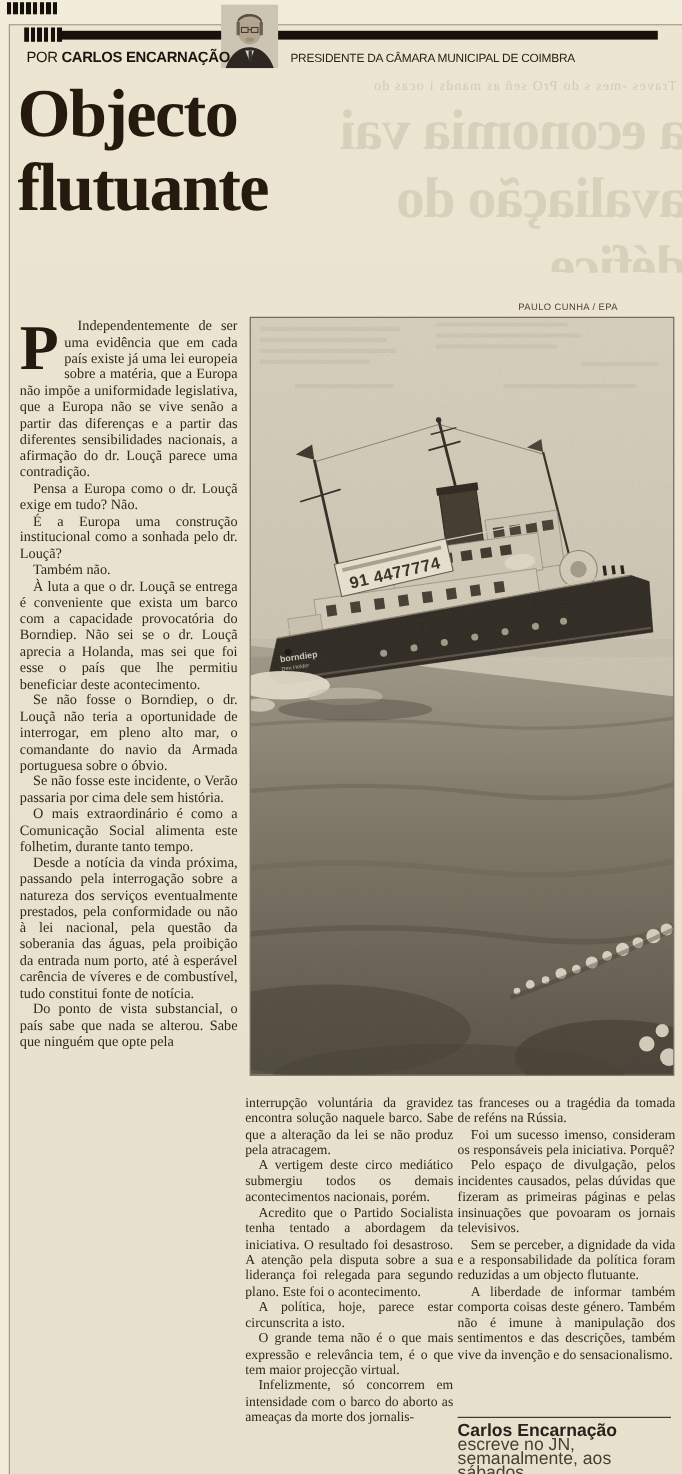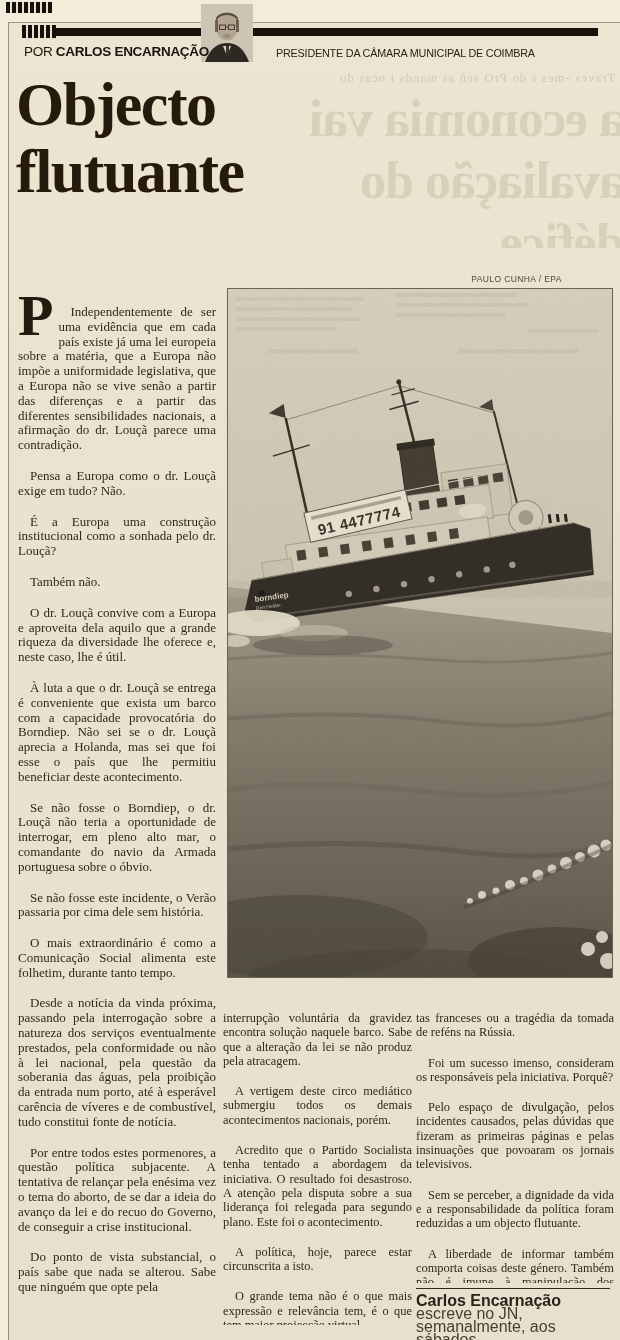--- a/index.html
+++ b/index.html
@@ -16,21 +16,21 @@
   
   .mark{position:absolute;background:repeating-linear-gradient(90deg,#15100a 0 4px,#e8e1cf 4px 6px);}
   #mark-top{left:6px;top:2px;width:46px;height:11px;}
   #mark-bar{left:22px;top:25px;width:36px;height:13px;}
   #rule-bar{position:absolute;left:56px;top:28px;width:542px;height:8px;background:#19120c;}
   
   #kicker{position:absolute;left:24px;top:44px;font-family:"Liberation Sans",sans-serif;
     font-size:13.5px;letter-spacing:-.3px;color:#1c140d;white-space:nowrap;}
   #kicker .b{font-weight:bold;}
   #role{position:absolute;left:264px;top:47px;font-family:"Liberation Sans",sans-serif;
-    font-size:10.8px;letter-spacing:-.2px;color:#2b2218;white-space:nowrap;margin-left:12px;}
+    font-size:10.8px;letter-spacing:-.2px;color:#2b2218;white-space:nowrap;}
   #portrait{position:absolute;left:201px;top:4px;width:52px;height:58px;}
   
   .ghost{position:absolute;transform:scaleX(-1);color:#b9b69d;pointer-events:none;}
   #ghost-top{left:150px;top:71px;width:465px;font-size:12.5px;letter-spacing:1.2px;
     opacity:.55;white-space:nowrap;overflow:hidden;}
   #ghost-big{left:280px;top:88px;width:345px;font-weight:bold;font-size:52px;line-height:62px;
     color:#c7c5ad;opacity:.6;letter-spacing:-1px;overflow:hidden;height:160px;}
   
   #headline{position:absolute;left:16px;top:71px;font-weight:bold;font-size:62px;line-height:67px;
     letter-spacing:-1.5px;color:#261a0e;z-index:3;}
@@ -38,21 +38,21 @@
   #credit{position:absolute;left:420px;top:274px;width:193px;text-align:center;
     font-family:"Liberation Sans",sans-serif;font-size:8.5px;letter-spacing:.4px;color:#51463a;}
   #photo{position:absolute;left:227px;top:288px;width:386px;height:690px;
     border:1px solid #6b6254;box-sizing:border-box;background:#cfc8b5;z-index:2;}
   
   .col{position:absolute;text-align:justify;color:#31271b;overflow:hidden;}
   .col p{margin:0;}
   #col1{left:18px;top:289px;width:198px;height:1052px;font-size:13px;line-height:14.8px;}
   #col2{left:223px;top:995px;width:189px;height:330px;font-size:12.4px;line-height:14.3px;}
   #col3{left:416px;top:995px;width:198px;height:288px;font-size:12.4px;line-height:14.3px;}
-  .plist p{text-indent:12px;margin-top:16px;}
+  .plist p{text-indent:12px;}
   .cont p:first-child{text-indent:0;}
   .dropcap{float:left;font-size:58px;line-height:45px;padding:4px 5px 0 0;font-weight:bold;color:#241a0f;}
   
   #byline{position:absolute;left:416px;top:1288px;width:194px;
     border-top:1.5px solid #2e2820;padding-top:5px;
     font-family:"Liberation Sans",sans-serif;font-size:16px;line-height:13px;color:#473e30;}
   #byline .b{font-weight:bold;color:#2a221a;}
 </style>
 </head>
 <body>
@@ -239,27 +239,25 @@
   </svg>
 </div>
 
 <div id="col1" class="col">
   <p><span class="dropcap">P</span></p>
   <div class="plist">
       <p>Independentemente de ser uma evidência que em cada país existe já uma lei europeia sobre a matéria, que a Europa não impõe a uniformidade legislativa, que a Europa não se vive senão a partir das diferenças e a partir das diferentes sensibilidades nacionais, a afirmação do dr. Louçã parece uma contradição.</p>
       <p>Pensa a Europa como o dr. Louçã exige em tudo? Não.</p>
       <p>É a Europa uma construção institucional como a sonhada pelo dr. Louçã?</p>
       <p>Também não.</p>
-      <p>O dr. Louçã convive com a Europa e aproveita dela aquilo que a grande riqueza da diversidade lhe oferece e, neste caso, lhe é útil.</p>
       <p>À luta a que o dr. Louçã se entrega é conveniente que exista um barco com a capacidade provocatória do Borndiep. Não sei se o dr. Louçã aprecia a Holanda, mas sei que foi esse o país que lhe permitiu beneficiar deste acontecimento.</p>
       <p>Se não fosse o Borndiep, o dr. Louçã não teria a oportunidade de interrogar, em pleno alto mar, o comandante do navio da Armada portuguesa sobre o óbvio.</p>
       <p>Se não fosse este incidente, o Verão passaria por cima dele sem história.</p>
       <p>O mais extraordinário é como a Comunicação Social alimenta este folhetim, durante tanto tempo.</p>
       <p>Desde a notícia da vinda próxima, passando pela interrogação sobre a natureza dos serviços eventualmente prestados, pela conformidade ou não à lei nacional, pela questão da soberania das águas, pela proibição da entrada num porto, até à esperável carência de víveres e de combustível, tudo constitui fonte de notícia.</p>
-      <p>Por entre todos estes pormenores, a questão política subjacente. A tentativa de relançar pela enésima vez o tema do aborto, de se dar a ideia do avanço da lei e do recuo do Governo, de conseguir a crise institucional.</p>
       <p>Do ponto de vista substancial, o país sabe que nada se alterou. Sabe que ninguém que opte pela</p>
     </div>
 </div>
 
 <div id="col2" class="col">
   <div class="plist cont">
       <p>interrupção voluntária da gravidez encontra solução naquele barco. Sabe que a alteração da lei se não produz pela atracagem.</p>
       <p>A vertigem deste circo mediático submergiu todos os demais acontecimentos nacionais, porém.</p>
       <p>Acredito que o Partido Socialista tenha tentado a abordagem da iniciativa. O resultado foi desastroso. A atenção pela disputa sobre a sua liderança foi relegada para segundo plano. Este foi o acontecimento.</p>
       <p>A política, hoje, parece estar circunscrita a isto.</p>

